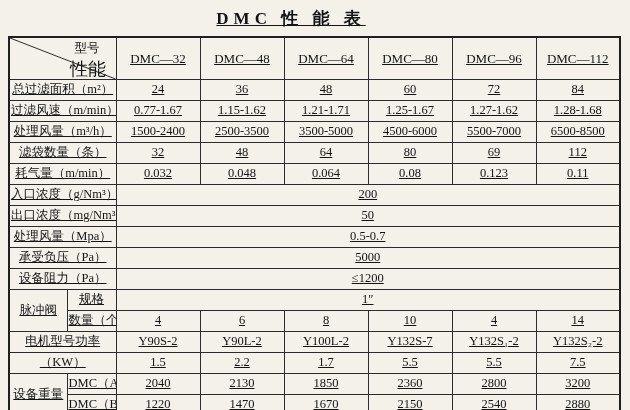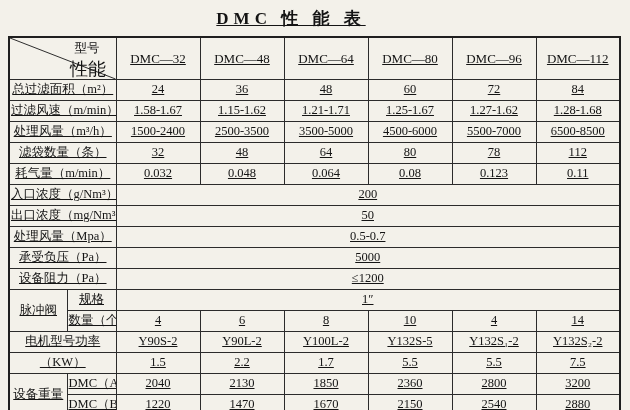--- a/index.html
+++ b/index.html
@@ -85,21 +85,21 @@
       <td>24</td>
       <td>36</td>
       <td>48</td>
       <td>60</td>
       <td>72</td>
       <td>84</td>
     </tr>
 
     <tr>
       <td class="rowlabel" colspan="2">过滤风速（m/min）</td>
-      <td>1.58-1.67</td>
+      <td>0.77-1.67</td>
       <td>1.15-1.62</td>
       <td>1.21-1.71</td>
       <td>1.25-1.67</td>
       <td>1.27-1.62</td>
       <td>1.28-1.68</td>
     </tr>
 
     <tr>
       <td class="rowlabel" colspan="2">处理风量（m³/h）</td>
       <td>1500-2400</td>
@@ -109,21 +109,21 @@
       <td>5500-7000</td>
       <td>6500-8500</td>
     </tr>
 
     <tr>
       <td class="rowlabel" colspan="2">滤袋数量（条）</td>
       <td>32</td>
       <td>48</td>
       <td>64</td>
       <td>80</td>
-      <td>78</td>
+      <td>69</td>
       <td>112</td>
     </tr>
 
     <tr>
       <td class="rowlabel" colspan="2">耗气量（m/min）</td>
       <td>0.032</td>
       <td>0.048</td>
       <td>0.064</td>
       <td>0.08</td>
       <td>0.123</td>
@@ -169,21 +169,21 @@
       <td>10</td>
       <td>4</td>
       <td>14</td>
     </tr>
 
     <tr>
       <td class="rowlabel" colspan="2">电机型号功率</td>
       <td>Y90S-2</td>
       <td>Y90L-2</td>
       <td>Y100L-2</td>
-      <td>Y132S-5</td>
+      <td>Y132S-7</td>
       <td>Y132S₁-2</td>
       <td>Y132S₂-2</td>
     </tr>
 
     <tr>
       <td class="rowlabel" colspan="2">（KW）</td>
       <td>1.5</td>
       <td>2.2</td>
       <td>1.7</td>
       <td>5.5</td>

